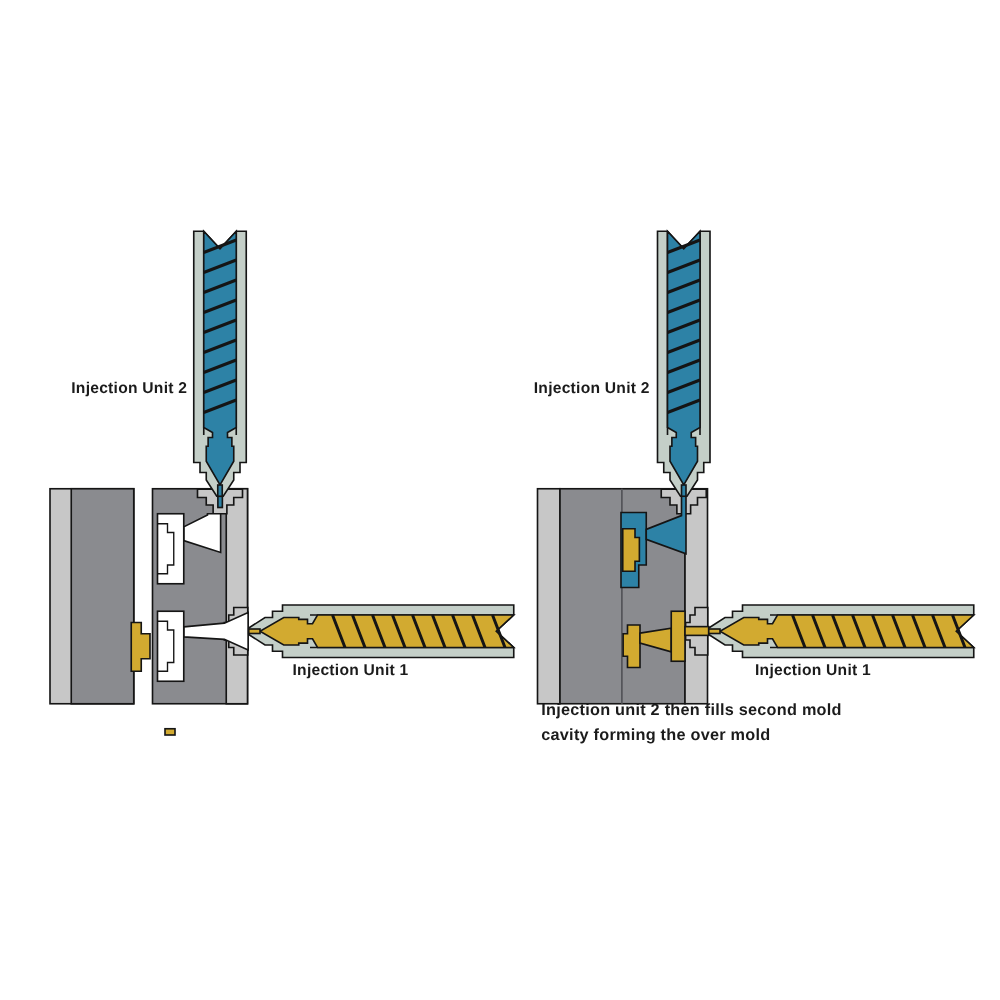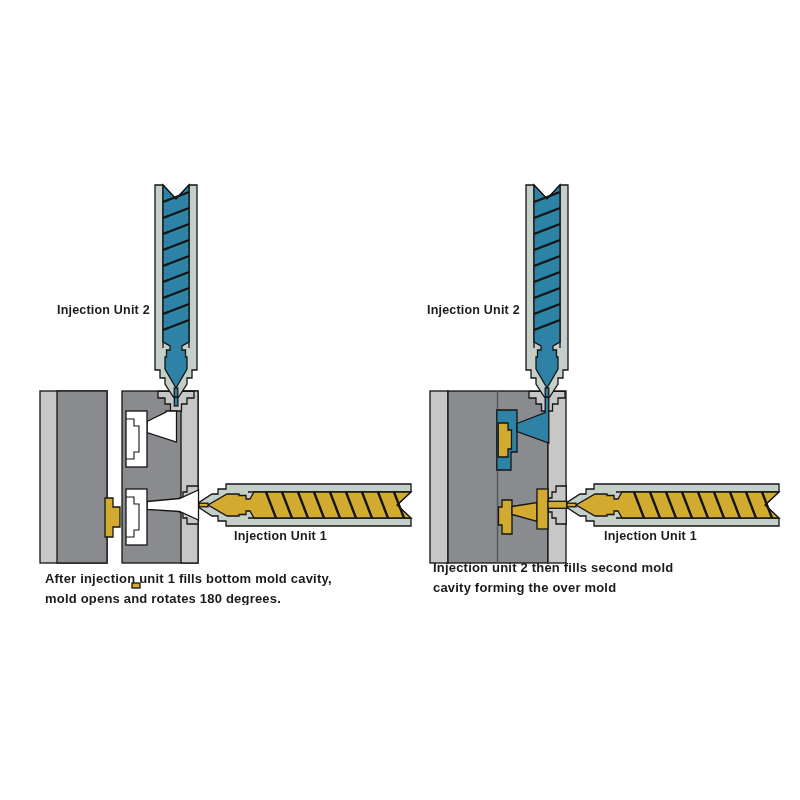--- a/index.html
+++ b/index.html
@@ -104,21 +104,17 @@
         <use href="#screw-unit" transform="translate(567,505) rotate(90)" style="--melt:var(--melt1)"></use>
       </g>
     </g>
   </svg>
 
   <div class="lbl" style="left:57px;top:303px">Injection Unit 2</div>
   <div class="lbl" style="left:234px;top:529px">Injection Unit 1</div>
   <div class="lbl" style="left:427px;top:303px">Injection Unit 2</div>
   <div class="lbl" style="left:604px;top:529px">Injection Unit 1</div>
 
-  <div class="cap" style="left:45px;top:569px">
-    <div>After injection unit 1 fills bottom mold cavity,</div>
-    <div>mold opens and rotates 180 degrees.</div>
-  </div>
   <div class="cap" style="left:433px;top:558px">
     <div>Injection unit 2 then fills second mold</div>
     <div>cavity forming the over mold</div>
   </div>
 </div>
 
 </body></html>

